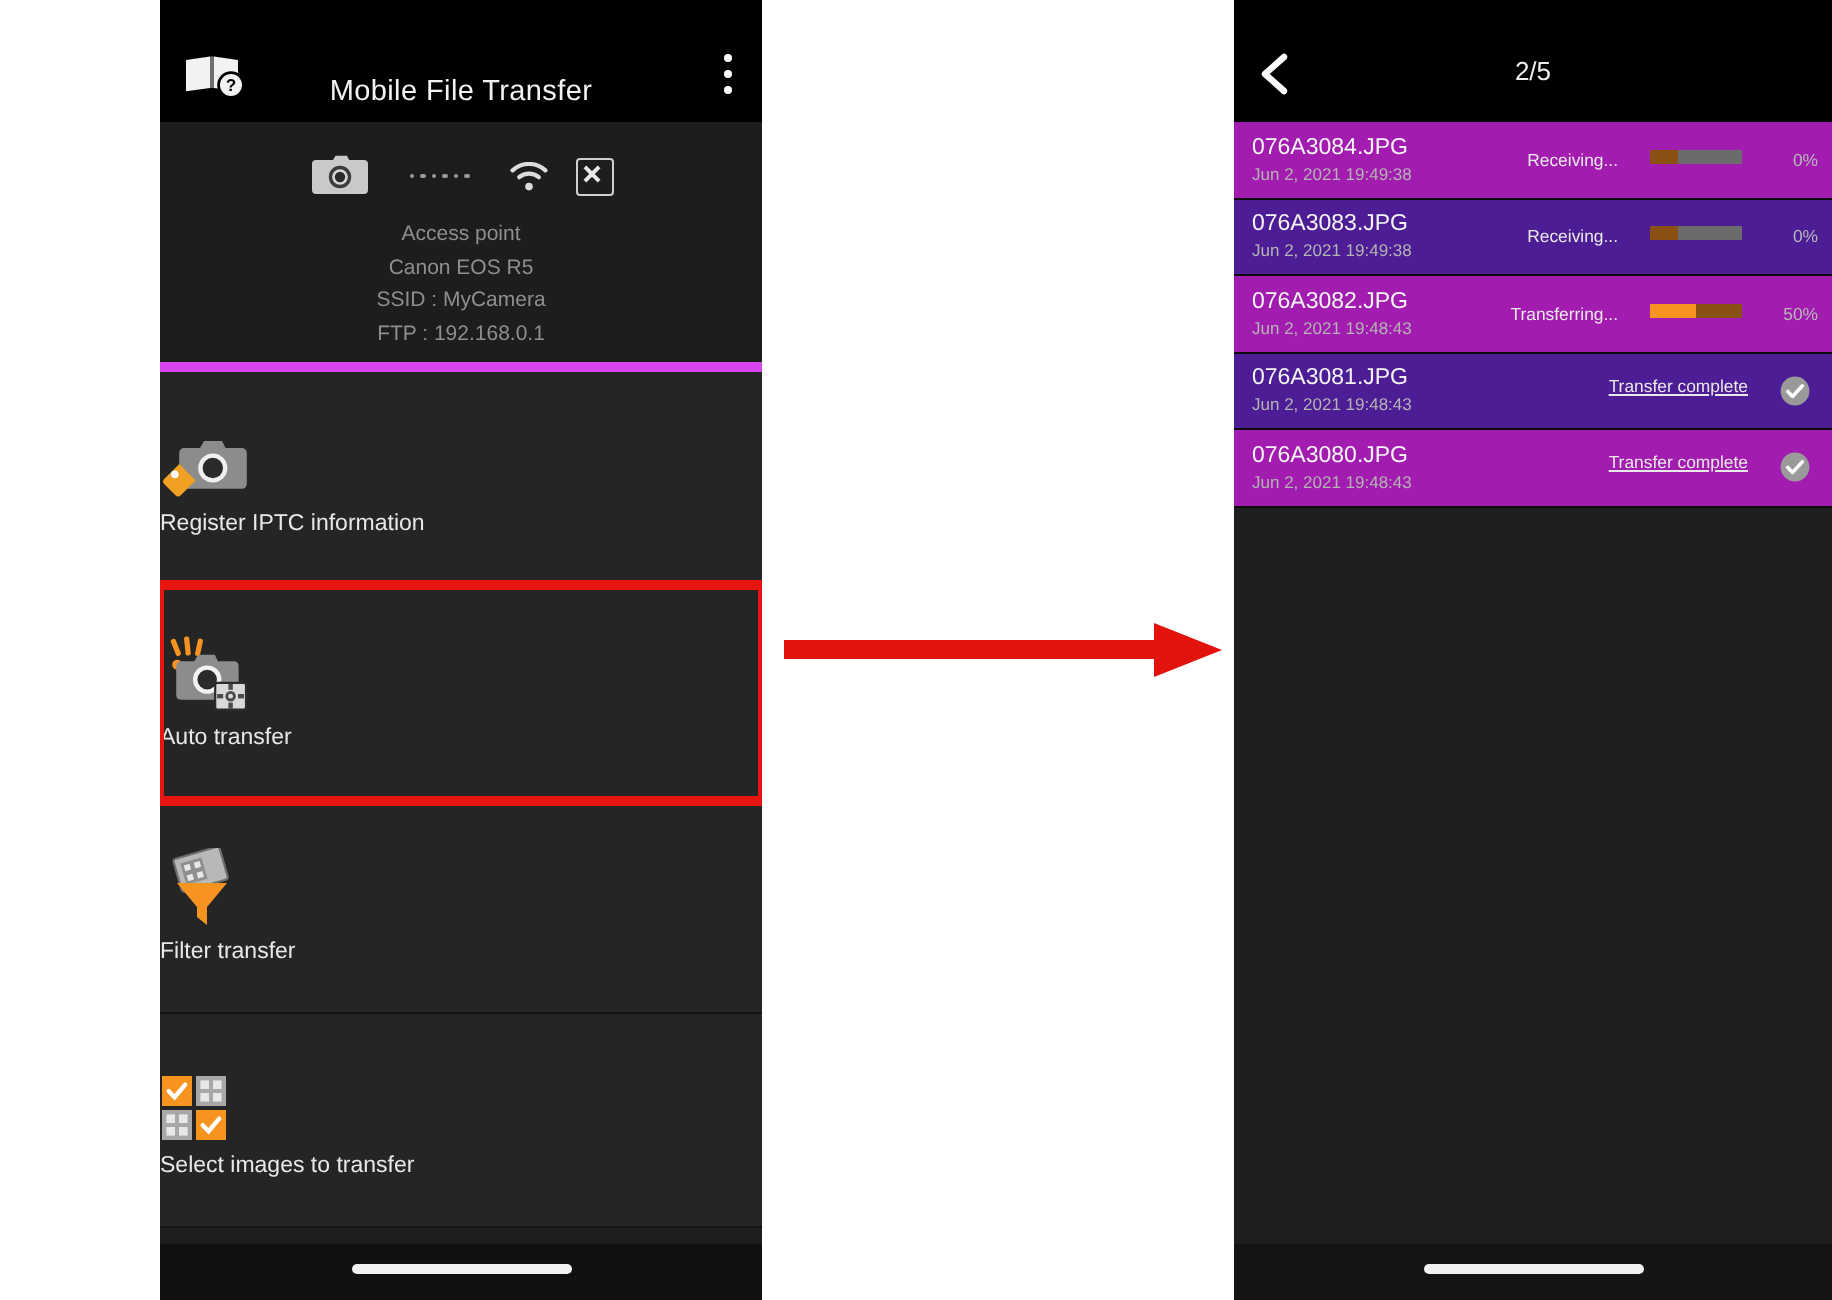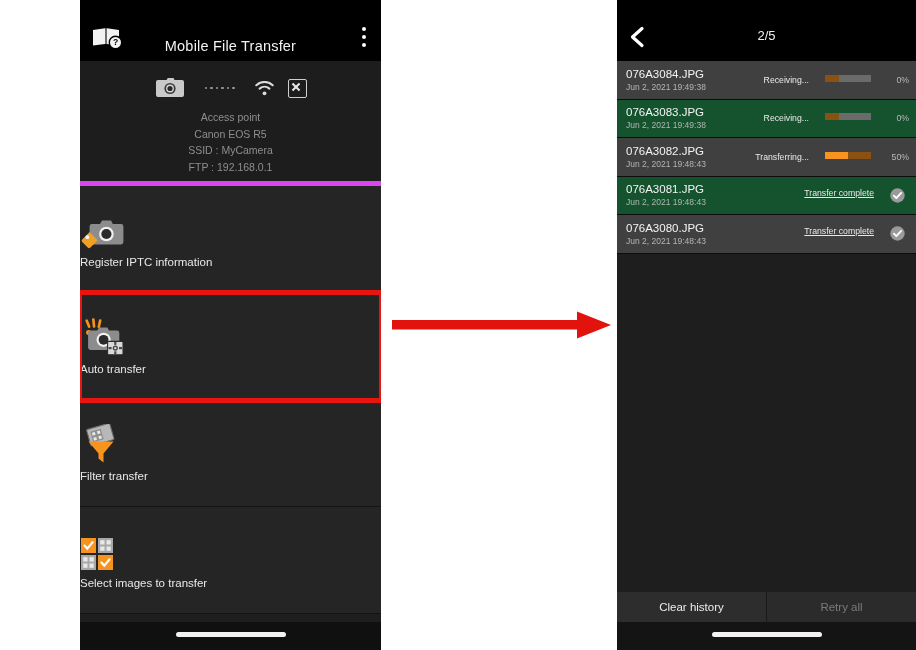--- a/index.html
+++ b/index.html
@@ -200,22 +200,22 @@
 
   .xfer-list { background: #1a1a1a; }
   .xfer-row {
     height: 38.5px;
     border-bottom: 1px solid #0c0c0c;
     display: flex;
     align-items: center;
     padding: 0 7px 0 9px;
     box-sizing: border-box;
   }
-  .xfer-row.alt { background: #404040; }
-  .xfer-row.plain { background: #14532d; }
+  .xfer-row.alt { background: #a21caf; }
+  .xfer-row.plain { background: #4c1d95; }
   .xfer-left {
     flex: 1 1 auto;
     min-width: 0;
     display: flex;
     flex-direction: column;
     justify-content: center;
   }
   .xfer-name {
     color: #f4f4f4;
     font-size: 11.5px;
@@ -547,21 +547,17 @@
           <svg width="15" height="15" viewBox="0 0 15 15">
             <circle cx="7.5" cy="7.5" r="7.2" fill="#9a9a9a"></circle>
             <path d="M3.9 7.7 L6.3 10.2 L11.2 4.9" stroke="#fff" stroke-width="1.8" fill="none" stroke-linecap="round" stroke-linejoin="round"></path>
           </svg>
         </span>
       </div>
     </div>
 
   </div>
 
-  <div class="r-btnrow">
-    <div class="r-btn">Clear history</div>
-    <div class="r-btn disabled">Retry all</div>
-  </div>
 
   <div class="r-homebar">
     <div class="homebar-pill"></div>
   </div>
 </div>
 
 </body></html>

